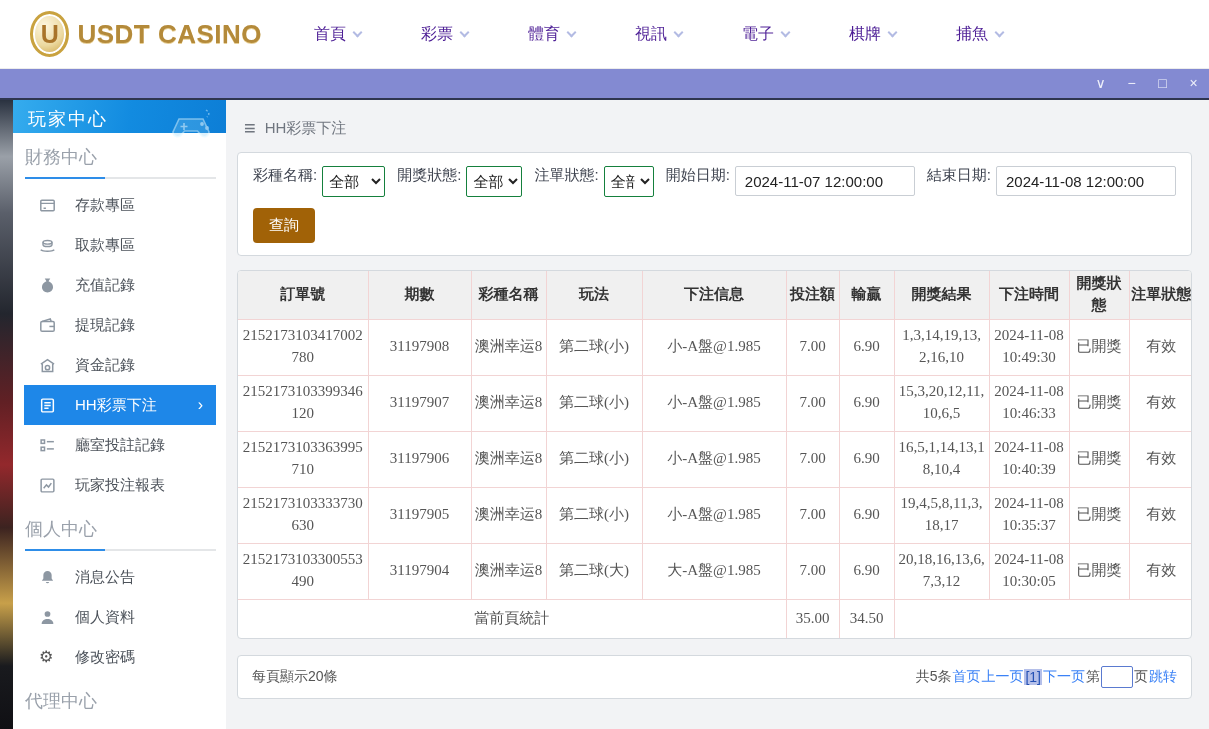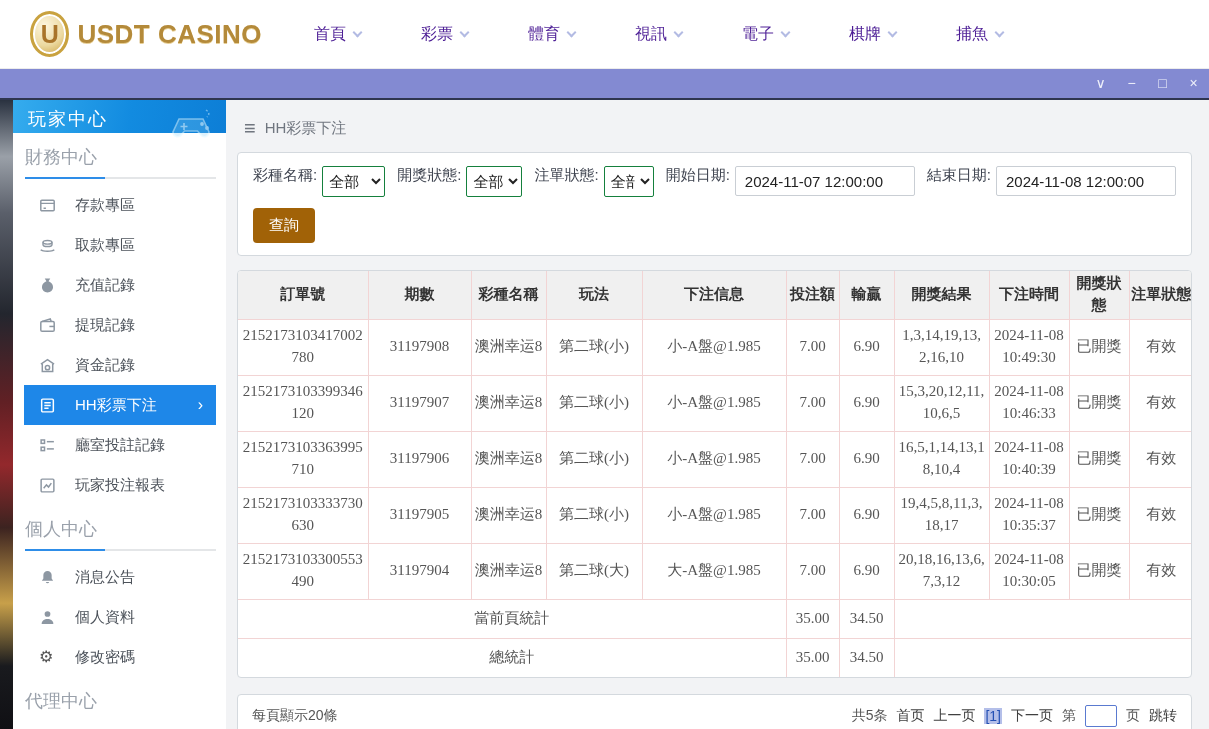--- a/index.html
+++ b/index.html
@@ -70,22 +70,22 @@
   .table-panel { margin-bottom:16px; overflow:hidden;font-family:Liberation Serif, serif; }
   table { width:100%; border-collapse:collapse; table-layout:fixed; font-size:15px; color:#555;
           border:hidden; }
   th,td { border:1px solid #f2d4d4; text-align:center; padding:2px 3px; word-break:break-all; line-height:1.45; }
   th { background:#f0f0f0; color:#333; height:39px; font-weight:bold; padding:2px 1px; }
   tr.data-row td { height:56px; }
   tr.sum-row td { height:39px; }
 
   .pager-panel { height:44px; display:flex; align-items:center; justify-content:space-between;
                  padding:0 14px; font-size:14px; color:#555; }
-  .pager-right { display:flex; align-items:center; gap:9px; }
-  .plink { color:#404040; cursor:pointer; }
+  .pager-right { display:flex; align-items:center; gap:1px; }
+  .plink { color:#3b82f6; cursor:pointer; }
   .pcur { background:#b4bfe9; color:#2450b4; padding:0 1px; cursor:pointer; }
   .jump-input { width:32px; height:22px; border:1px solid #5a7ad0; border-radius:2px; }
 </style>
 </head>
 <body>
 
 <header class="topbar">
   <div class="logo">
     <div class="coin">U</div>
     <div class="logo-text">USDT CASINO</div>
@@ -386,26 +386,20 @@
               <td>2024-11-08 10:30:05</td>
               <td>已開獎</td>
               <td>有效</td>
             </tr>
             <tr class="sum-row">
               <td colspan="5">當前頁統計</td>
               <td>35.00</td>
               <td>34.50</td>
               <td colspan="4"></td>
             </tr>
-            <tr class="sum-row">
-              <td colspan="5">總統計</td>
-              <td>35.00</td>
-              <td>34.50</td>
-              <td colspan="4"></td>
-            </tr>
           </tbody>
       </table>
     </section>
 
     <section class="panel pager-panel">
       <span>每頁顯示20條</span>
       <span class="pager-right">
         <span>共5条</span>
         <span class="plink">首页</span>
         <span class="plink">上一页</span>

